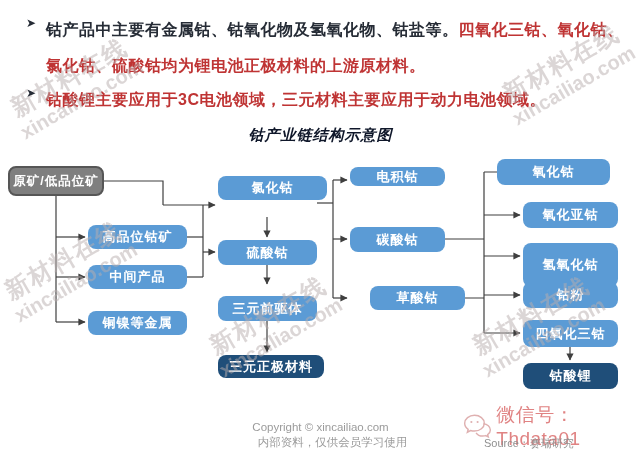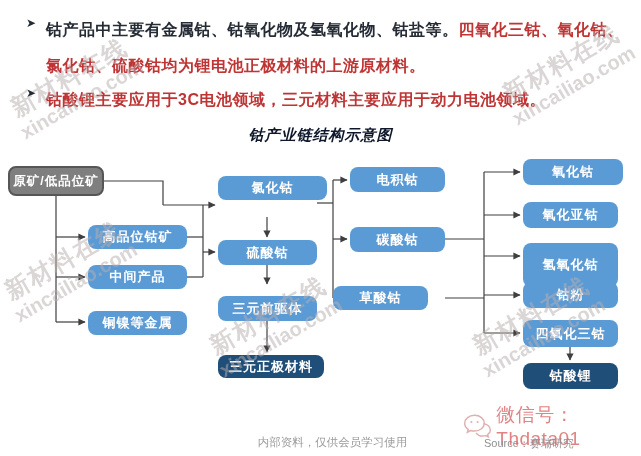--- a/index.html
+++ b/index.html
@@ -109,24 +109,24 @@
   </svg>
 
   <div class="node gray" style="left:8px;top:166px;width:96px;height:30px;">原矿/低品位矿</div>
   <div class="node blue" style="left:88px;top:225px;width:99px;height:24px;">高品位钴矿</div>
   <div class="node blue" style="left:88px;top:265px;width:99px;height:24px;">中间产品</div>
   <div class="node blue" style="left:88px;top:311px;width:99px;height:24px;">铜镍等金属</div>
   <div class="node blue" style="left:218px;top:176px;width:109px;height:24px;">氯化钴</div>
   <div class="node blue" style="left:218px;top:240px;width:99px;height:25px;">硫酸钴</div>
   <div class="node blue" style="left:218px;top:296px;width:99px;height:25px;">三元前驱体</div>
   <div class="node dark" style="left:218px;top:355px;width:106px;height:23px;">三元正极材料</div>
-  <div class="node blue" style="left:350px;top:167px;width:95px;height:25px;">电积钴</div>
+  <div class="node blue" style="left:350px;top:167px;width:95px;height:19px;">电积钴</div>
   <div class="node blue" style="left:350px;top:227px;width:95px;height:25px;">碳酸钴</div>
-  <div class="node blue" style="left:333px;top:286px;width:95px;height:24px;text-align:right;">草酸钴</div>
-  <div class="node blue" style="left:523px;top:159px;width:100px;height:26px;">氧化钴</div>
+  <div class="node blue" style="left:370px;top:286px;width:95px;height:24px;text-align:right;">草酸钴</div>
+  <div class="node blue" style="left:497px;top:159px;width:113px;height:26px;">氧化钴</div>
   <div class="node blue" style="left:523px;top:202px;width:95px;height:26px;">氧化亚钴</div>
   <div class="node blue" style="left:523px;top:243px;width:95px;height:44px;">氢氧化钴</div>
   <div class="node blue" style="left:523px;top:282px;width:95px;height:26px;font-family:Liberation Mono, monospace;">钴粉</div>
   <div class="node blue" style="left:523px;top:320px;width:95px;height:27px;">四氧化三钴</div>
   <div class="node dark" style="left:523px;top:363px;width:95px;height:26px;">钴酸锂</div>
 
   <div class="wm" style="left:6px;top:62px;">
     <div class="cn">新材料在线</div>
     <div class="en">xincailiao.com</div>
   </div>
@@ -140,20 +140,21 @@
   </div>
   <div class="wm" style="left:205px;top:300px;">
     <div class="cn">新材料在线</div>
     <div class="en">xincailiao.com</div>
   </div>
   <div class="wm" style="left:468px;top:300px;">
     <div class="cn">新材料在线</div>
     <div class="en">xincailiao.com</div>
   </div>
 
+  <div class="copyright">Copyright © xincailiao.com</div>
   <div class="notice">内部资料，仅供会员学习使用</div>
 
   <div class="wechat-row">
     <svg width="34" height="30" viewBox="0 0 34 30">
       <g fill="none" stroke="#dfb0b0" stroke-width="1.6">
         <path d="M14,3 C7.9,3 3,7 3,12 c0,2.8 1.5,5.2 3.9,6.8 L6,22 l3.6-1.9 c1.3,0.4 2.9,0.6 4.4,0.6 6.1,0 11-4 11-8.9 C25,7 20.1,3 14,3 Z"></path>
         <path d="M24,12.5 c4.4,0.4 7.8,3.4 7.8,6.9 0,2.1-1.2,4-3,5.3 l0.7,2.6 -2.9-1.5 c-1,0.3-2.2,0.5-3.4,0.5 -3.2,0-6-1.5-7.4-3.7"></path>
       </g>
       <g fill="#dfb0b0">
         <circle cx="10.5" cy="10.5" r="1.2"></circle>

